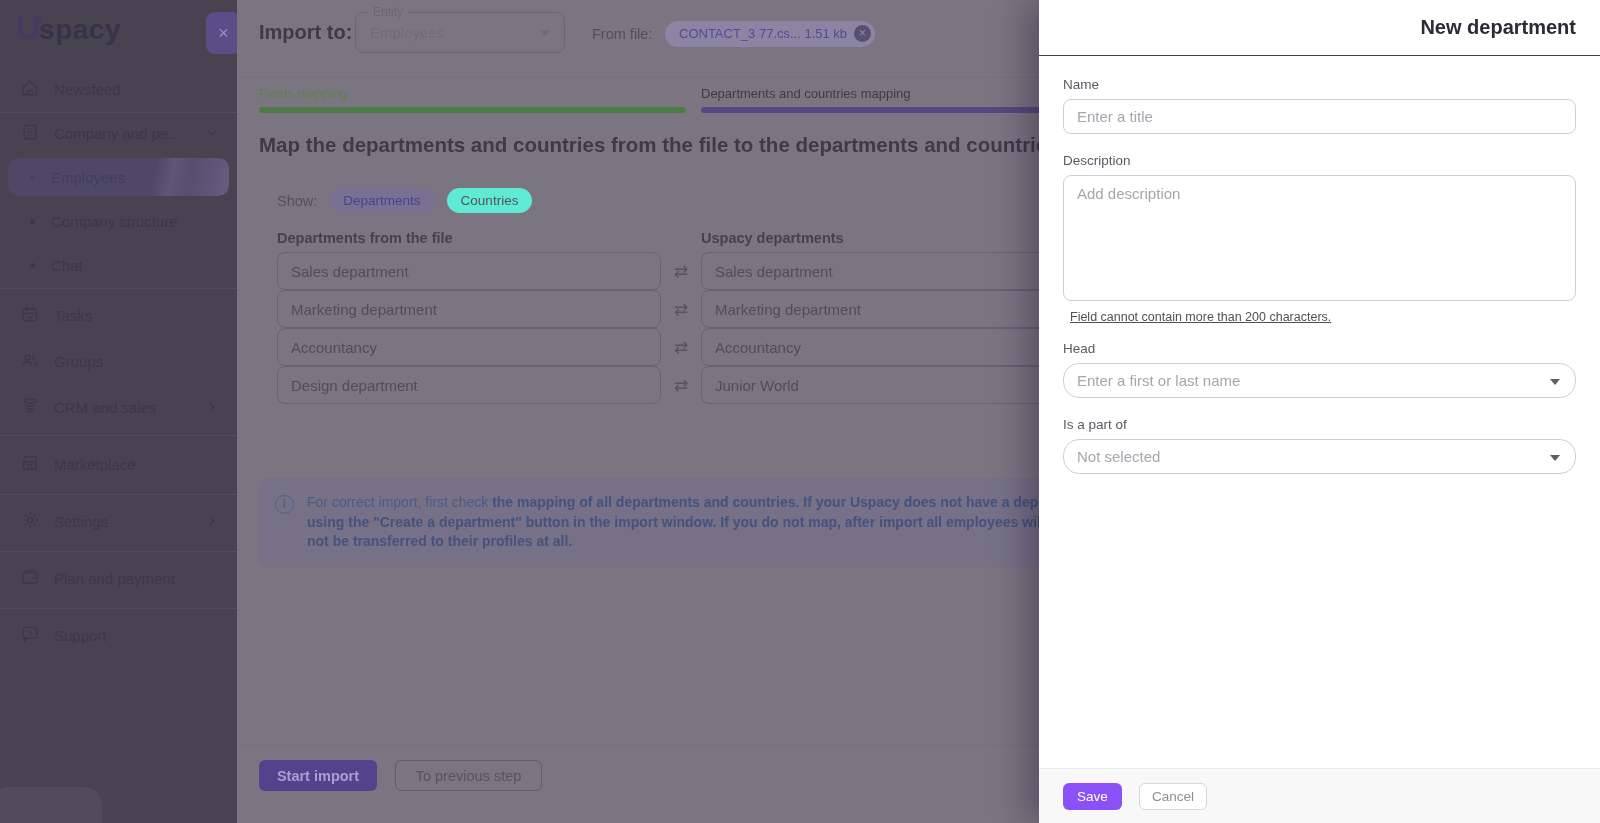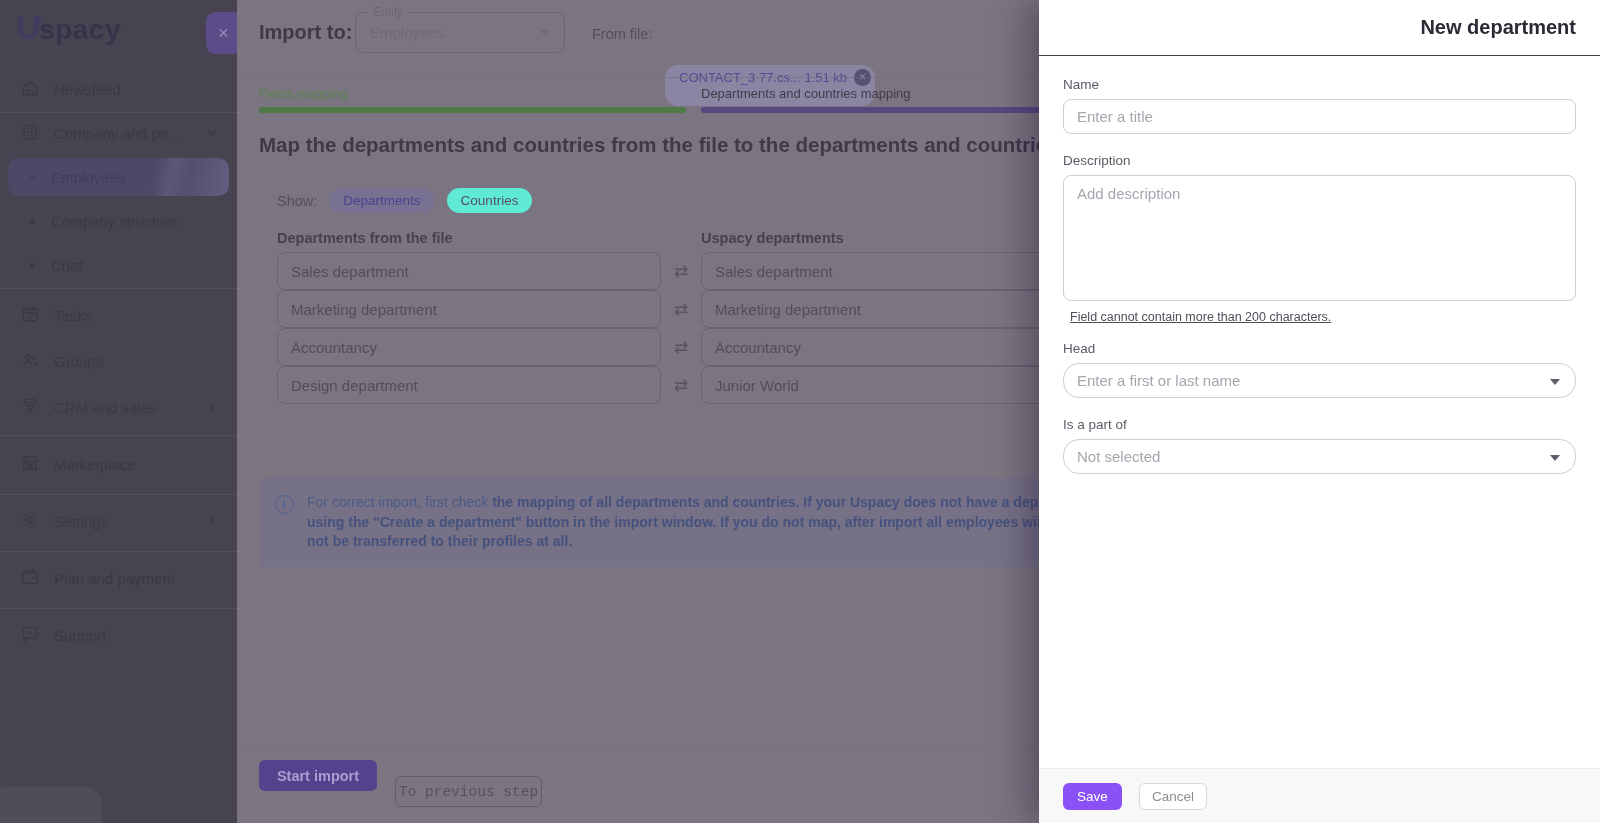--- a/index.html
+++ b/index.html
@@ -36,21 +36,21 @@
   
   .main { position:absolute; left:237px; top:0; width:1363px; height:823px; overflow:hidden; }
 
   .import-label { position:absolute; left:22px; top:21px; font-size:20px; font-weight:700; color:#3e3a48; }
   .entity-select { position:absolute; left:118px; top:12px; width:210px; height:41px; border:1px solid #6b6775; border-radius:8px; cursor:pointer; }
   .entity-select .float-label { position:absolute; top:-8px; left:12px; padding:0 5px; font-size:12px; color:#6b6773; background:#7b7581; }
   .entity-select .value { display:block; line-height:39px; padding-left:14px; font-size:15px; color:#6f6b78; }
   .caret-down { position:absolute; right:14px; top:17px; width:0; height:0; border-left:5px solid transparent; border-right:5px solid transparent; border-top:6px solid #6f6b78; }
 
   .from-file { position:absolute; left:355px; top:26px; font-size:14.5px; color:#53505c; }
-  .file-chip { position:absolute; left:428px; top:21px; height:41px; line-height:25px; background:#8b85a3; border-radius:13px; padding:0 28px 0 14px; font-size:13px; color:#544b92; cursor:pointer;margin-top:44px; }
+  .file-chip { position:absolute; left:428px; top:21px; height:26px; line-height:25px; background:#8b85a3; border-radius:13px; padding:0 28px 0 14px; font-size:13px; color:#544b92; cursor:pointer; }
   .chip-x { position:absolute; right:4px; top:4px; width:17px; height:17px; border-radius:50%; background:#565073; color:#938da9; font-size:12px; line-height:17px; text-align:center; cursor:pointer; }
 
   .top-divider { position:absolute; top:77px; left:0; right:0; height:1px; background:#6f6b79; opacity:.55; }
 
   .steps { position:absolute; top:86px; left:22px; width:869px; display:flex; gap:15px; }
   .step { flex:1; }
   .step-label { font-size:13px; margin-bottom:6px; }
   .step-bar { height:6px; border-radius:3px; }
   .step-green .step-label { color:#5c8150; }
   .step-green .step-bar { background:#4d7a45; }
@@ -69,21 +69,21 @@
   .map-input { height:38px; border:1px solid #67636f; border-radius:8px; display:flex; align-items:center; padding:0 13px; font-size:15px; color:#514d5a; background:transparent; cursor:pointer; }
   .swap { display:flex; align-items:center; justify-content:center; font-family:"DejaVu Sans", sans-serif; font-size:17px; color:#57535f; }
 
   .info-box { position:absolute; top:478px; left:22px; width:858px; background:#767186; border-radius:8px; padding:15px 18px 15px 16px; display:flex; gap:13px; overflow:hidden; }
   .info-icon { flex-shrink:0; width:19px; height:19px; border:1.6px solid #4f6190; border-radius:50%; color:#4f6190; font-size:12px; font-weight:700; text-align:center; line-height:17px; margin-top:2px; }
   .info-text { font-size:14px; line-height:19.5px; color:#4b5b85; white-space:nowrap; overflow:hidden; }
   .info-text b { color:#46527e; }
 
   .bottom-divider { position:absolute; top:745px; left:0; right:0; height:1px; background:#6f6b79; opacity:.55; }
   .btn-start { position:absolute; left:22px; top:760px; width:118px; height:31px; background:#55428d; border:none; border-radius:6px; color:#a89fd0; font-size:14.5px; font-weight:600; cursor:pointer; font-family:inherit; }
-  .btn-prev { position:absolute; left:158px; top:760px; width:147px; height:31px; background:transparent; border:1px solid #615d69; border-radius:6px; color:#56525f; font-size:14.5px; cursor:pointer; font-family:Liberation Mono, monospace;margin-top:16px; }
+  .btn-prev { position:absolute; left:158px; top:760px; width:147px; height:31px; background:transparent; border:1px solid #615d69; border-radius:6px; color:#56525f; font-size:14.5px; cursor:pointer; font-family:Liberation Sans, sans-serif; }
 
   
   .drawer { position:absolute; left:1039px; top:0; width:561px; height:823px; background:#ffffff; box-shadow:-12px 0 32px rgba(20,12,40,.35); }
   .drawer-header { height:56px; border-bottom:1px solid #404040; padding:16px 24px 0;text-align:right; }
   .drawer-title { font-size:20px; font-weight:600; color:#2d2a36; }
   .drawer-body { padding:21px 24px 0; }
   .field-label { font-size:13.5px; color:#5c5965; margin-bottom:7px; }
   .d-input { width:100%; height:35px; border:1px solid #cfcfd4; border-radius:8px; padding:0 13px; font-size:15px; color:#3c3945; font-family:inherit; outline:none; }
   .d-input::placeholder, .d-textarea::placeholder { color:#a7a5ae; opacity:1; }
   .d-textarea { width:100%; height:126px; border:1px solid #cfcfd4; border-radius:8px; padding:9px 13px; font-size:15px; color:#3c3945; font-family:inherit; resize:none; outline:none; }

